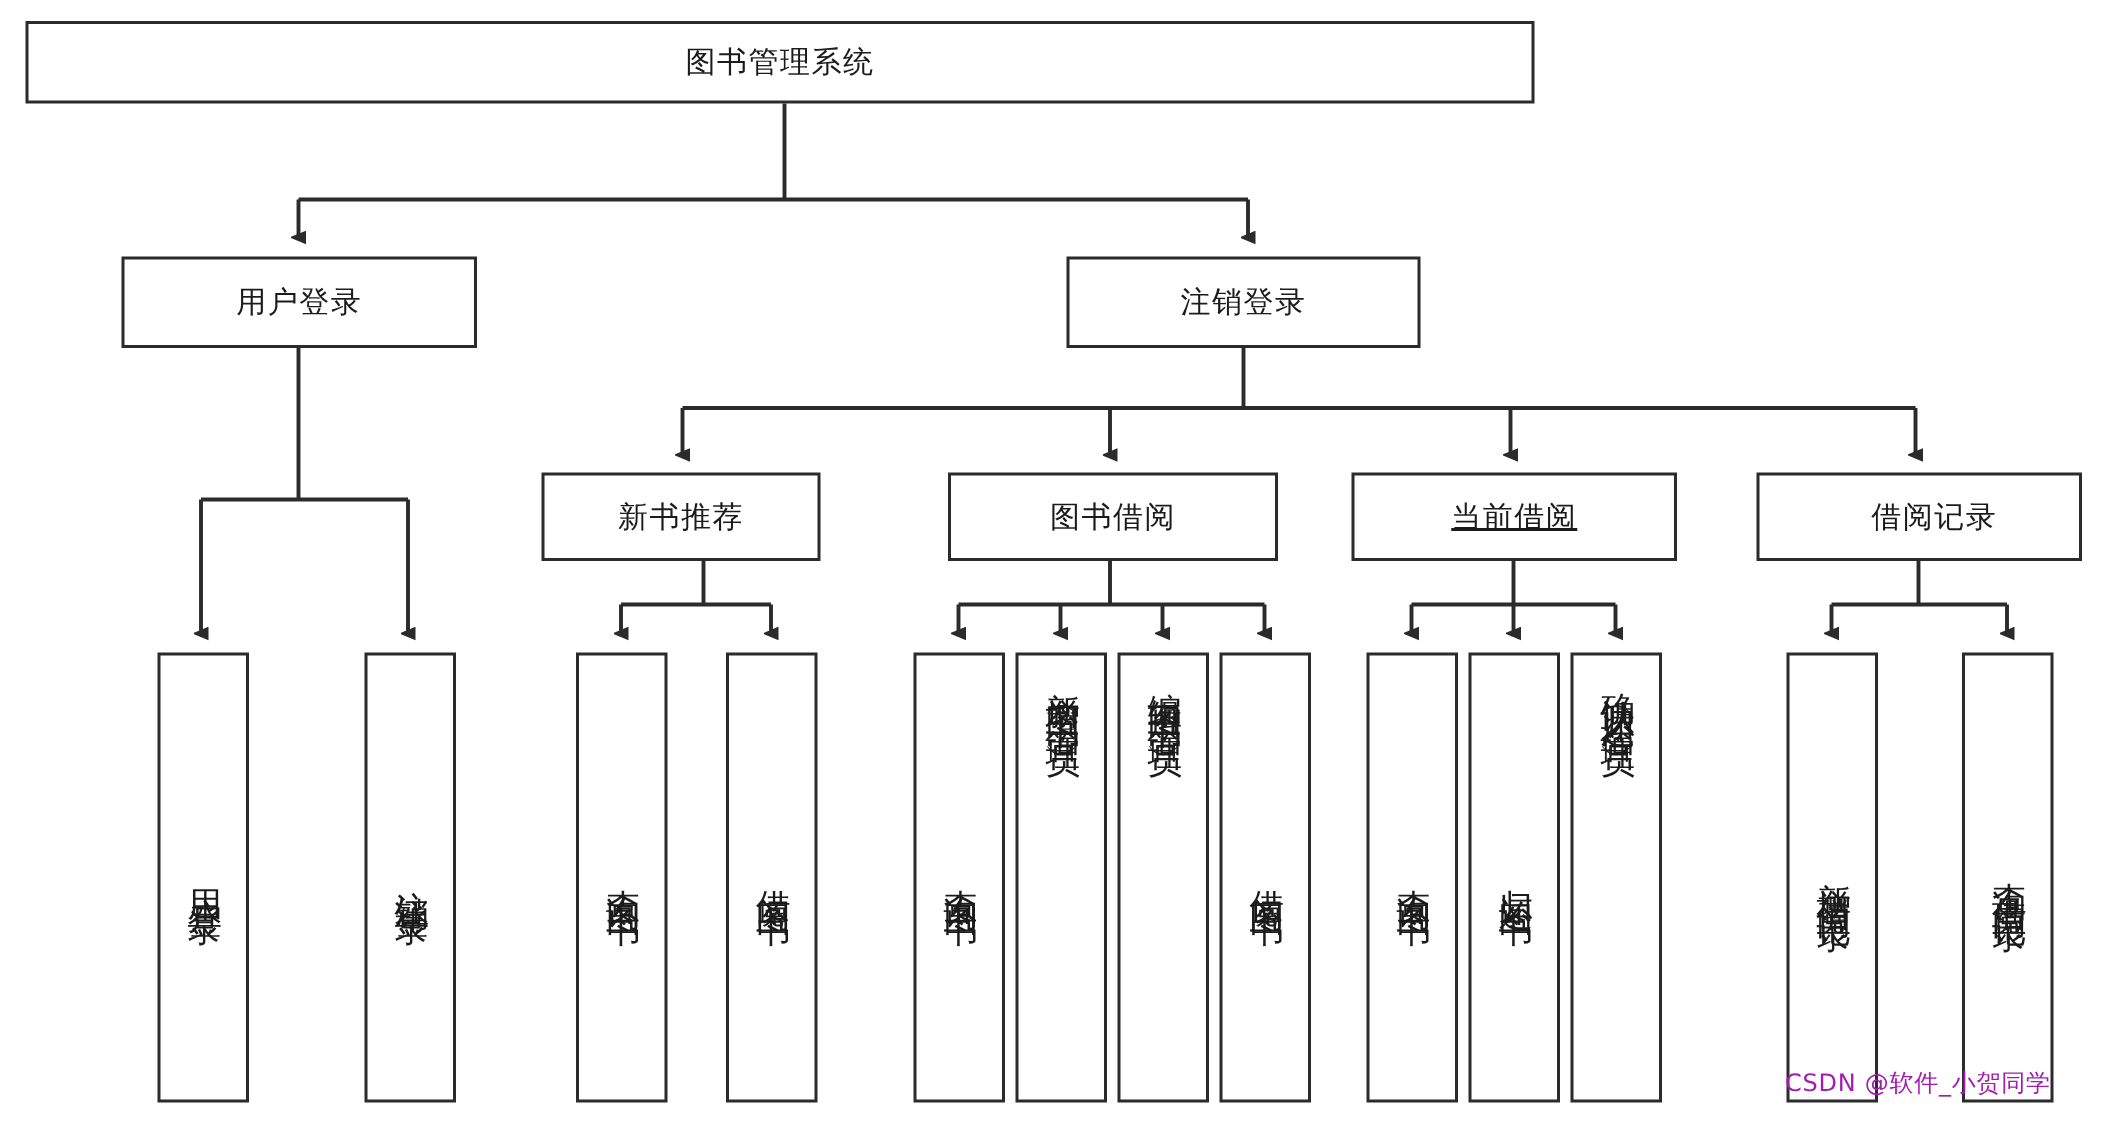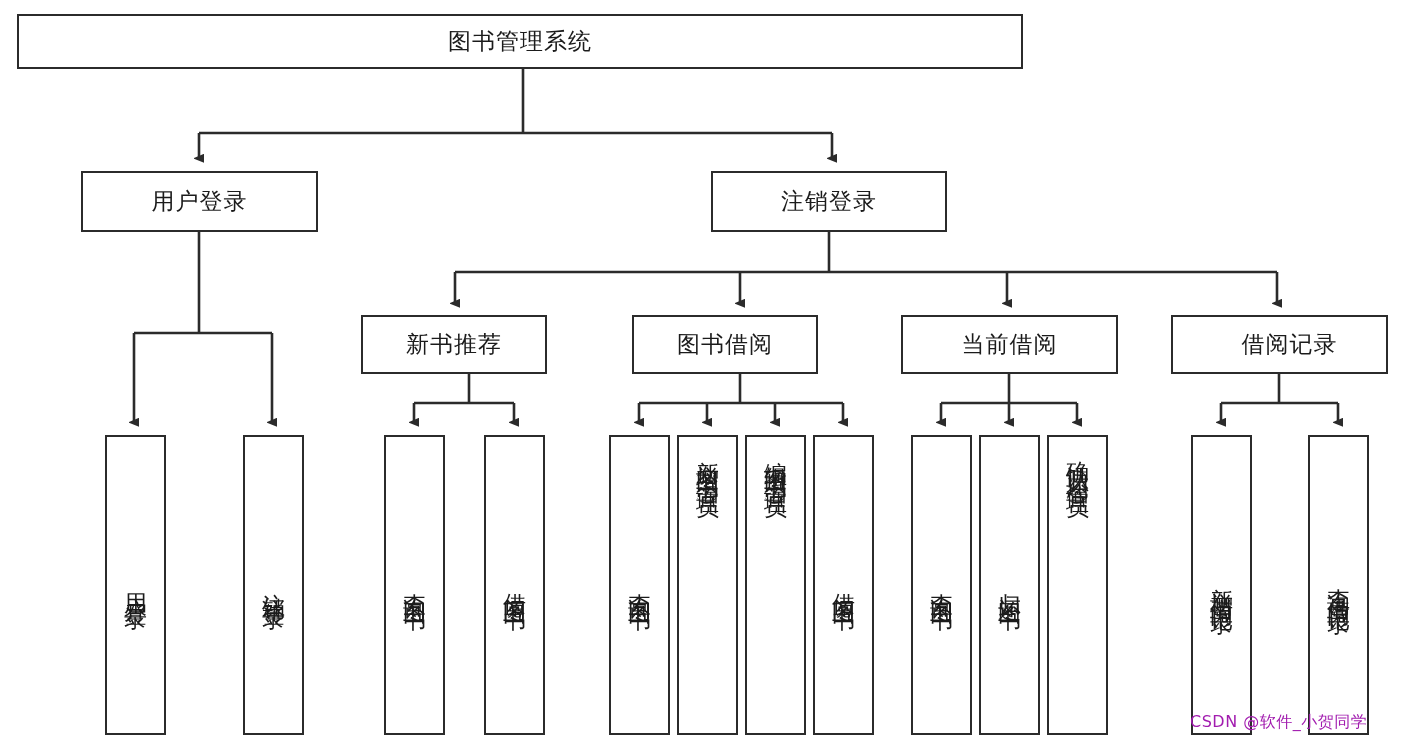--- a/index.html
+++ b/index.html
@@ -21,21 +21,21 @@
     position: absolute;
     box-sizing: border-box;
     border: 2.5px solid #2b2b2b;
     background: #ffffff;
     display: flex;
     align-items: center;
     justify-content: center;
     color: #1b1b1b;
   }
   .node .label {
-    font-size: 23px;
+    font-size: 20px;
     line-height: 1.15;
     white-space: nowrap;
     letter-spacing: 1px;
   }
   
   .node.vert {
     align-items: center;
     justify-content: center;
     padding: 4px 0;
   }
@@ -132,24 +132,24 @@
   <div class="node" style="left:81px; top:171px; width:237px; height:61px;">
     <span class="label">用户登录</span>
   </div>
   <div class="node" style="left:711px; top:171px; width:236px; height:61px;">
     <span class="label">注销登录</span>
   </div>
 
   <div class="node" style="left:361px; top:315px; width:186px; height:59px;">
     <span class="label">新书推荐</span>
   </div>
-  <div class="node" style="left:632px; top:315px; width:186px; height:59px;">
+  <div class="node" style="left:632px; top:315px; width:220px; height:59px;">
     <span class="label">图书借阅</span>
   </div>
-  <div class="node" style="left:901px; top:315px; width:217px; height:59px;">
+  <div class="node" style="left:901px; top:315px; width:217px; height:59px;text-decoration:underline;">
     <span class="label">当前借阅</span>
   </div>
   <div class="node" style="left:1171px; top:315px; width:217px; height:59px;padding-left:20px;">
     <span class="label">借阅记录</span>
   </div>
 
   <div class="node vert" style="left:105px; top:435px; width:61px; height:300px;">
     <span class="label">用户登录</span>
   </div>
   <div class="node vert" style="left:243px; top:435px; width:61px; height:300px;">

